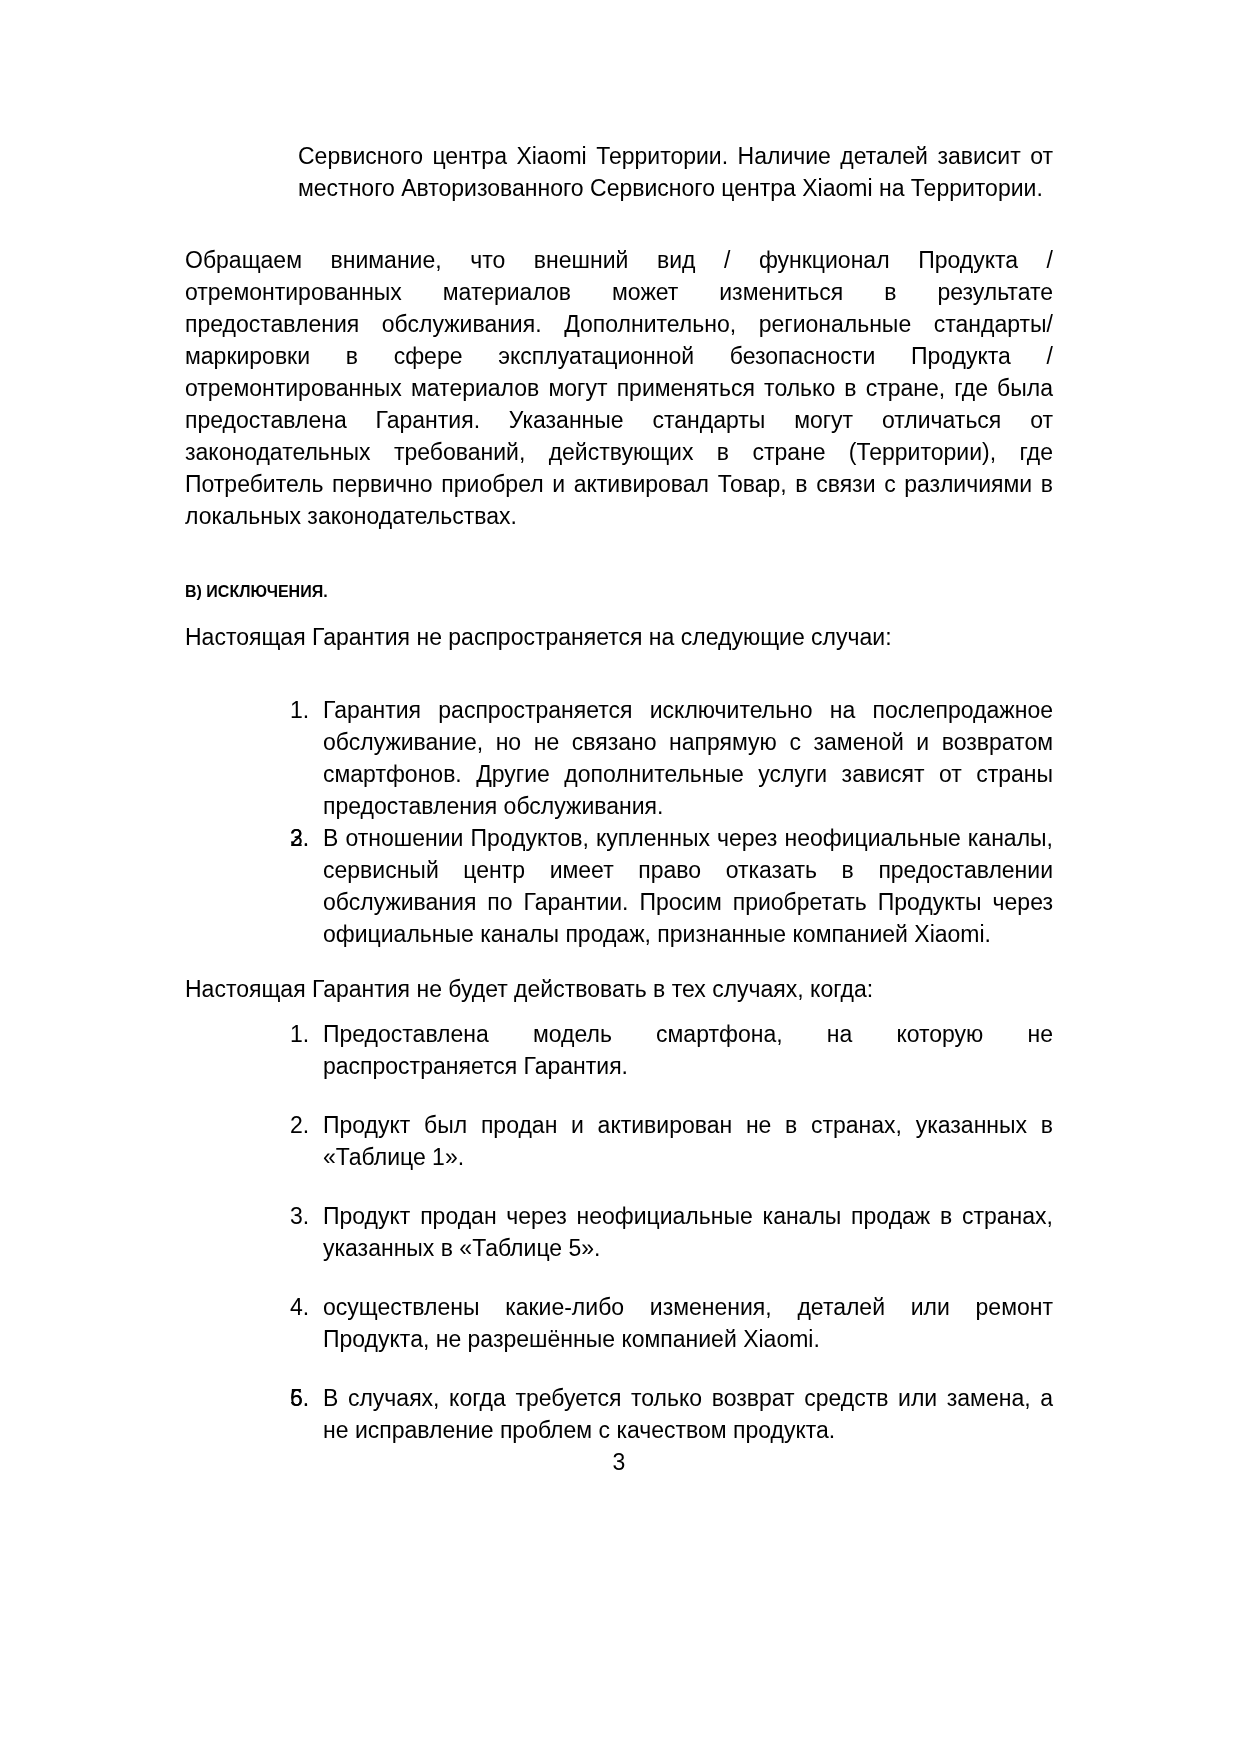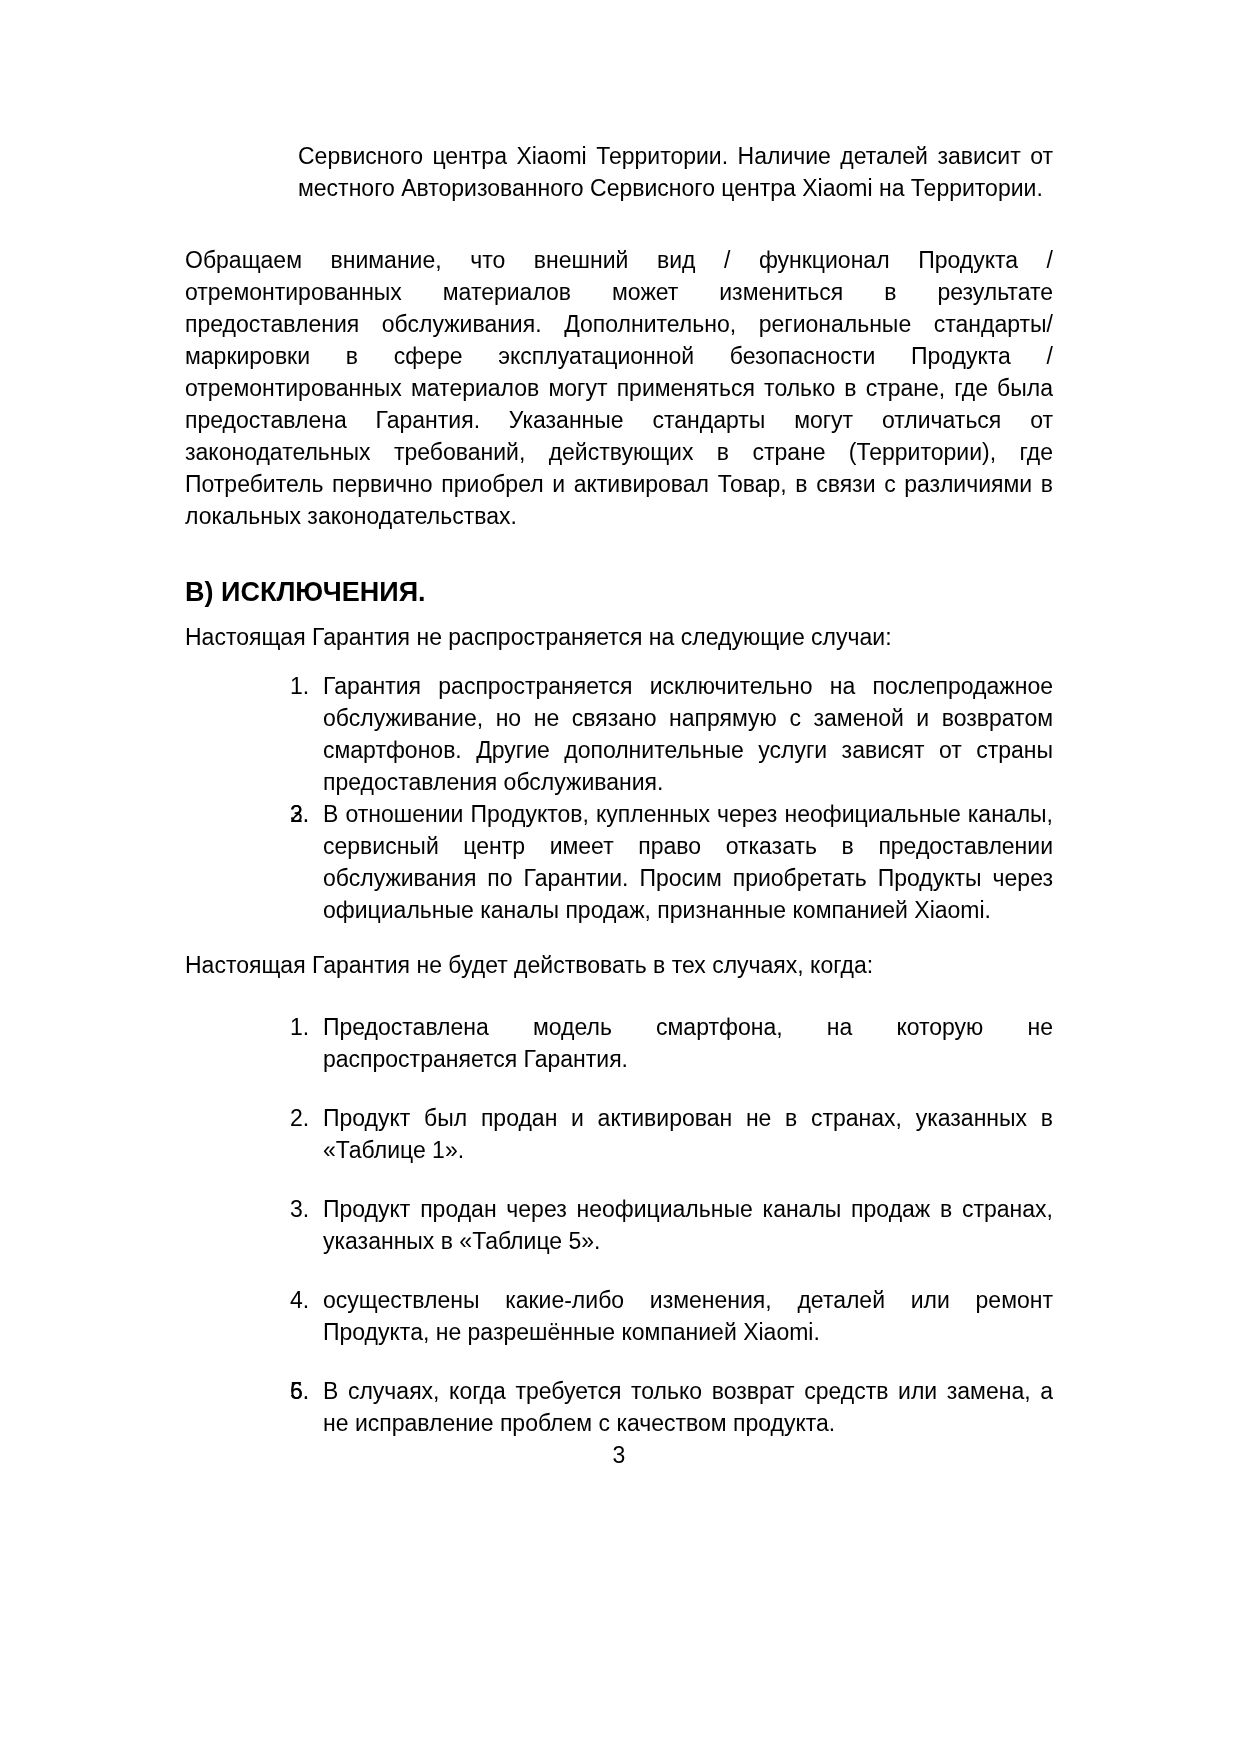--- a/index.html
+++ b/index.html
@@ -26,30 +26,30 @@
   }
   .cont-para {
     margin-left: 113px;
     margin-bottom: 40px;
   }
   .notice-para {
     margin-bottom: 44px;
   }
   .section-heading {
     font-weight: bold;
-    font-size: 27px;
+    font-size: 16px;
     line-height: 32px;
     margin: 0 0 13px 0;
     text-align: left;
   }
   .intro-para {
-    margin-bottom: 17px;
+    margin-bottom: 41px;
   }
   .intro-para-2 {
-    margin-bottom: 30px;
+    margin-bottom: 13px;
   }
   ol.num-list {
     list-style: none;
     margin: 0;
     padding: 0;
   }
   ol.num-list li {
     position: relative;
     padding-left: 138px;
     text-align: justify;

